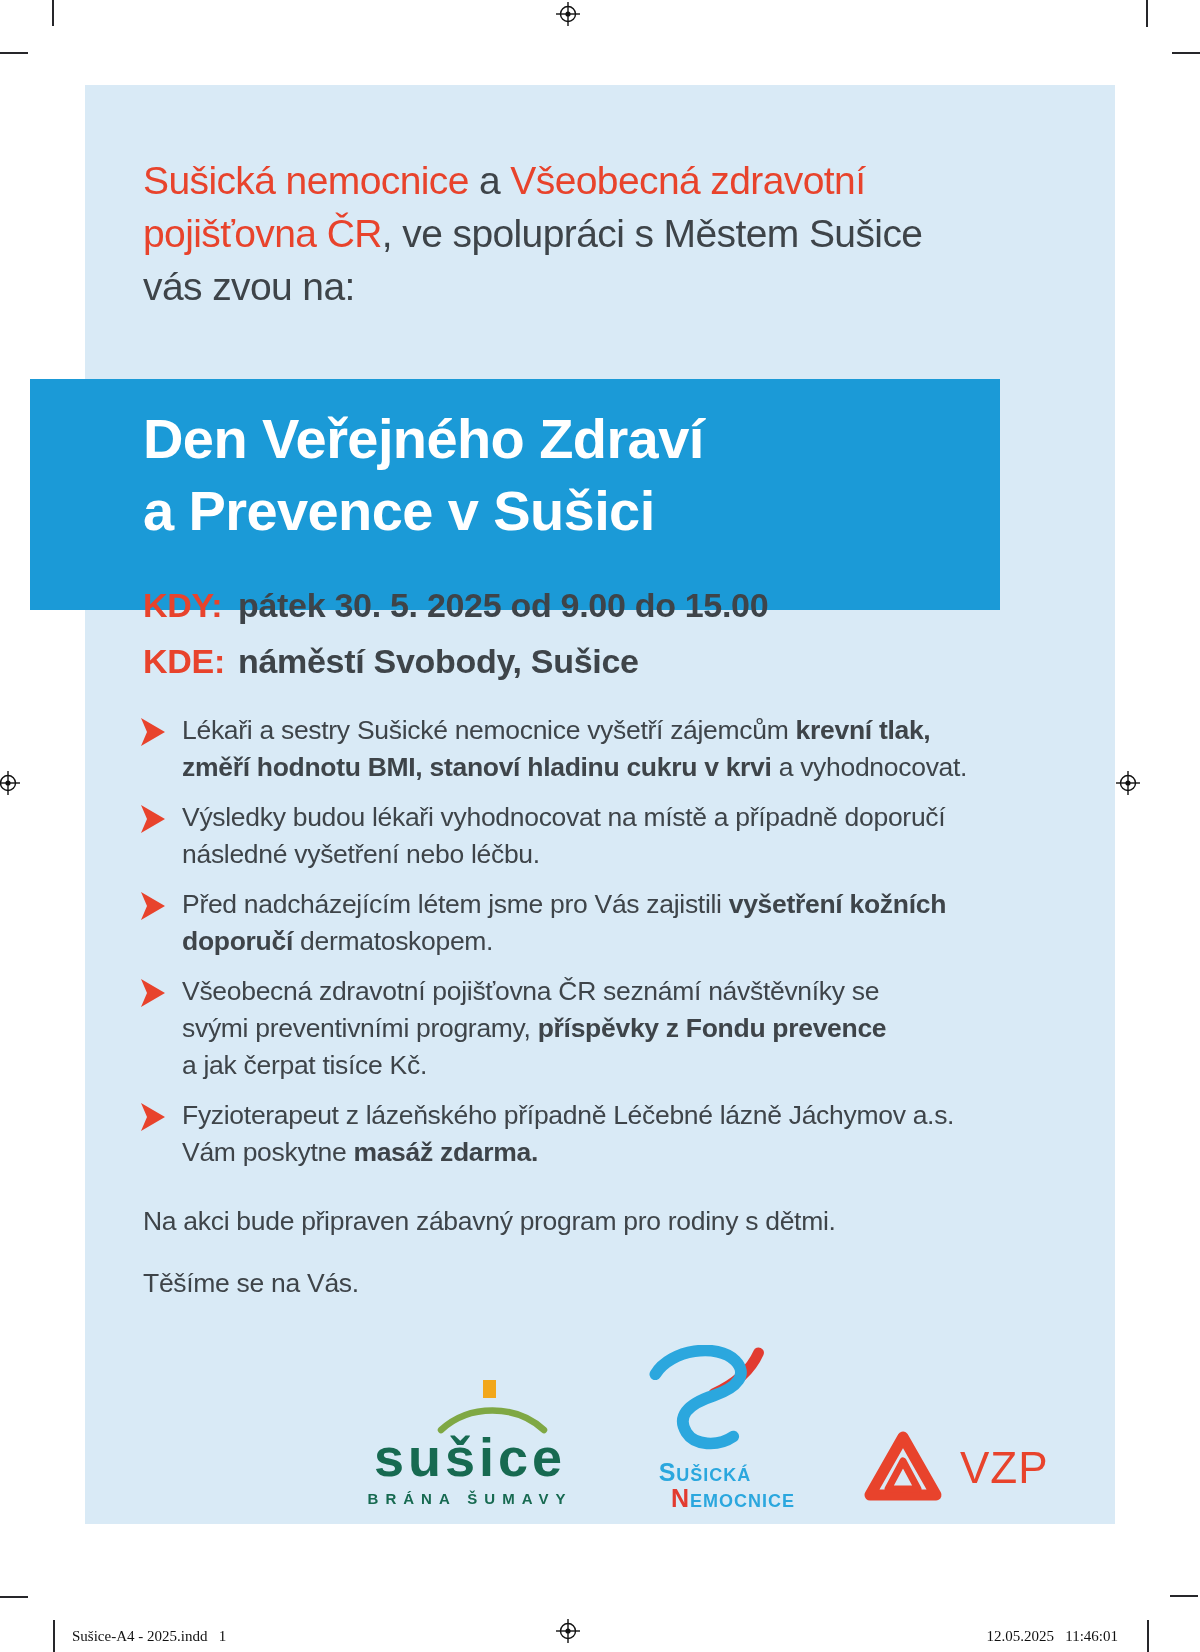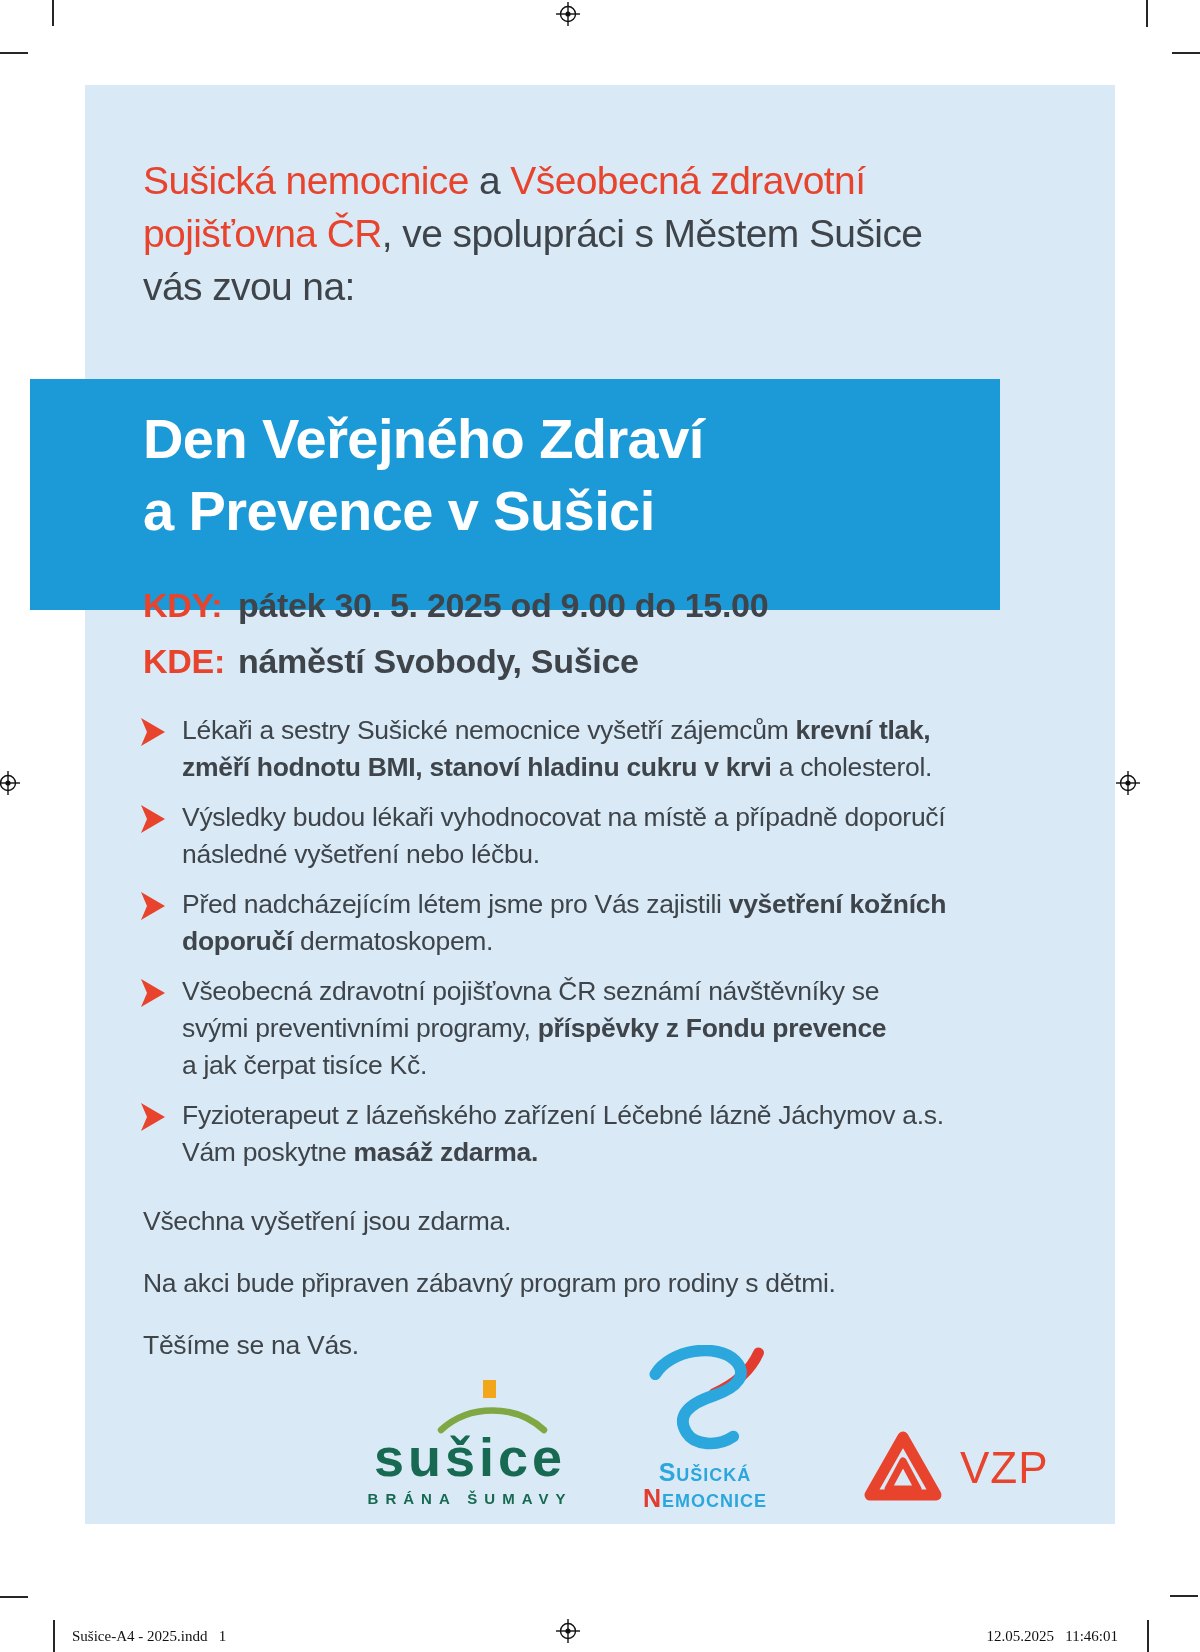--- a/index.html
+++ b/index.html
@@ -52,21 +52,21 @@
   #logo-susice .sq{position:absolute;left:128px;top:2px;width:13px;height:18px;background:var(--orange);}
   #logo-susice .arc{position:absolute;left:80px;top:22px;}
   #logo-susice .nm{position:absolute;left:0;top:48px;width:230px;text-align:center;
       font-size:54px;font-weight:bold;color:var(--green);letter-spacing:4px;}
   #logo-susice .tag{position:absolute;left:0;top:112px;width:230px;text-align:center;
       font-size:15px;font-weight:700;color:var(--green);letter-spacing:7px;}
   #logo-nemocnice{left:615px;top:1345px;width:180px;height:165px;}
   #logo-nemocnice .swirl{position:absolute;left:25px;top:0;}
   #logo-nemocnice .l1{position:absolute;left:0;top:113px;width:180px;text-align:center;
       font-variant:small-caps;font-weight:600;font-size:25px;color:var(--nblue);letter-spacing:1px;}
-  #logo-nemocnice .l2{position:absolute;left:0;top:139px;width:180px;text-align:center;
+  #logo-nemocnice .l2{position:absolute;left:0;top:139px;width:180px;text-align:right;
       font-variant:small-caps;font-weight:600;font-size:25px;color:var(--nblue);letter-spacing:1px;}
   #logo-nemocnice .l2 .init{color:var(--nred);}
   #logo-vzp{left:855px;top:1427px;width:215px;height:85px;}
   #logo-vzp .mark{position:absolute;left:5px;top:0;}
   #logo-vzp .txt{position:absolute;left:105px;top:16px;font-size:44px;font-weight:400;
       color:var(--red);letter-spacing:1px;}
   
   .footer-text{position:absolute;top:1628px;font-family:"Liberation Serif",serif;
       font-size:15px;color:#111;white-space:pre;}
   #footer-left{left:72px;}
@@ -132,21 +132,21 @@
   <div class="kv" id="kde">
     <span class="label">KDE:</span><span class="value">náměstí Svobody, Sušice</span>
   </div>
 
   <div id="bullets">
       <div class="bullet">
         <span class="arrow"><svg width="26" height="30" viewBox="0 0 26 30">
             <polygon points="1,1 25,15 1,29 7,15" fill="#e8432c"></polygon>
           </svg></span>
         <div><span>Lékaři a sestry Sušické nemocnice vyšetří zájemcům </span><span class="bold">krevní tlak,</span></div>
-        <div><span class="bold">změří hodnotu BMI, stanoví hladinu cukru v krvi</span><span> a cholesterol.</span></div>
+        <div><span class="bold">změří hodnotu BMI, stanoví hladinu cukru v krvi</span><span> a vyhodnocovat.</span></div>
       </div>
       <div class="bullet">
         <span class="arrow"><svg width="26" height="30" viewBox="0 0 26 30">
             <polygon points="1,1 25,15 1,29 7,15" fill="#e8432c"></polygon>
           </svg></span>
         <div><span>Výsledky budou lékaři vyhodnocovat na místě a případně doporučí</span></div>
         <div><span>následné vyšetření nebo léčbu.</span></div>
       </div>
       <div class="bullet">
         <span class="arrow"><svg width="26" height="30" viewBox="0 0 26 30">
@@ -160,27 +160,26 @@
             <polygon points="1,1 25,15 1,29 7,15" fill="#e8432c"></polygon>
           </svg></span>
         <div><span>Všeobecná zdravotní pojišťovna ČR seznámí návštěvníky se</span></div>
         <div><span>svými preventivními programy, </span><span class="bold">příspěvky z Fondu prevence</span></div>
         <div><span>a jak čerpat tisíce Kč.</span></div>
       </div>
       <div class="bullet">
         <span class="arrow"><svg width="26" height="30" viewBox="0 0 26 30">
             <polygon points="1,1 25,15 1,29 7,15" fill="#e8432c"></polygon>
           </svg></span>
-        <div><span>Fyzioterapeut z lázeňského zařízení Léčebné lázně Jáchymov a.s.</span></div>
+        <div><span>Fyzioterapeut z lázeňského případně Léčebné lázně Jáchymov a.s.</span></div>
         <div><span>Vám poskytne </span><span class="bold">masáž zdarma.</span></div>
       </div>
     </div>
 
   <div id="closing">
-      <div class="closing-p">Všechna vyšetření jsou zdarma.</div>
       <div class="closing-p">Na akci bude připraven zábavný program pro rodiny s dětmi.</div>
       <div class="closing-p">Těšíme se na Vás.</div>
     </div>
 
   <div class="logo" id="logo-susice">
     <div class="sq"></div>
     <svg class="arc" width="115" height="34" viewBox="0 0 115 34">
       <path d="M6,30 C34,4 81,4 109,30" stroke="#7fa844" stroke-width="6.5" fill="none" stroke-linecap="round"></path>
     </svg>
     <div class="nm">sušice</div>

